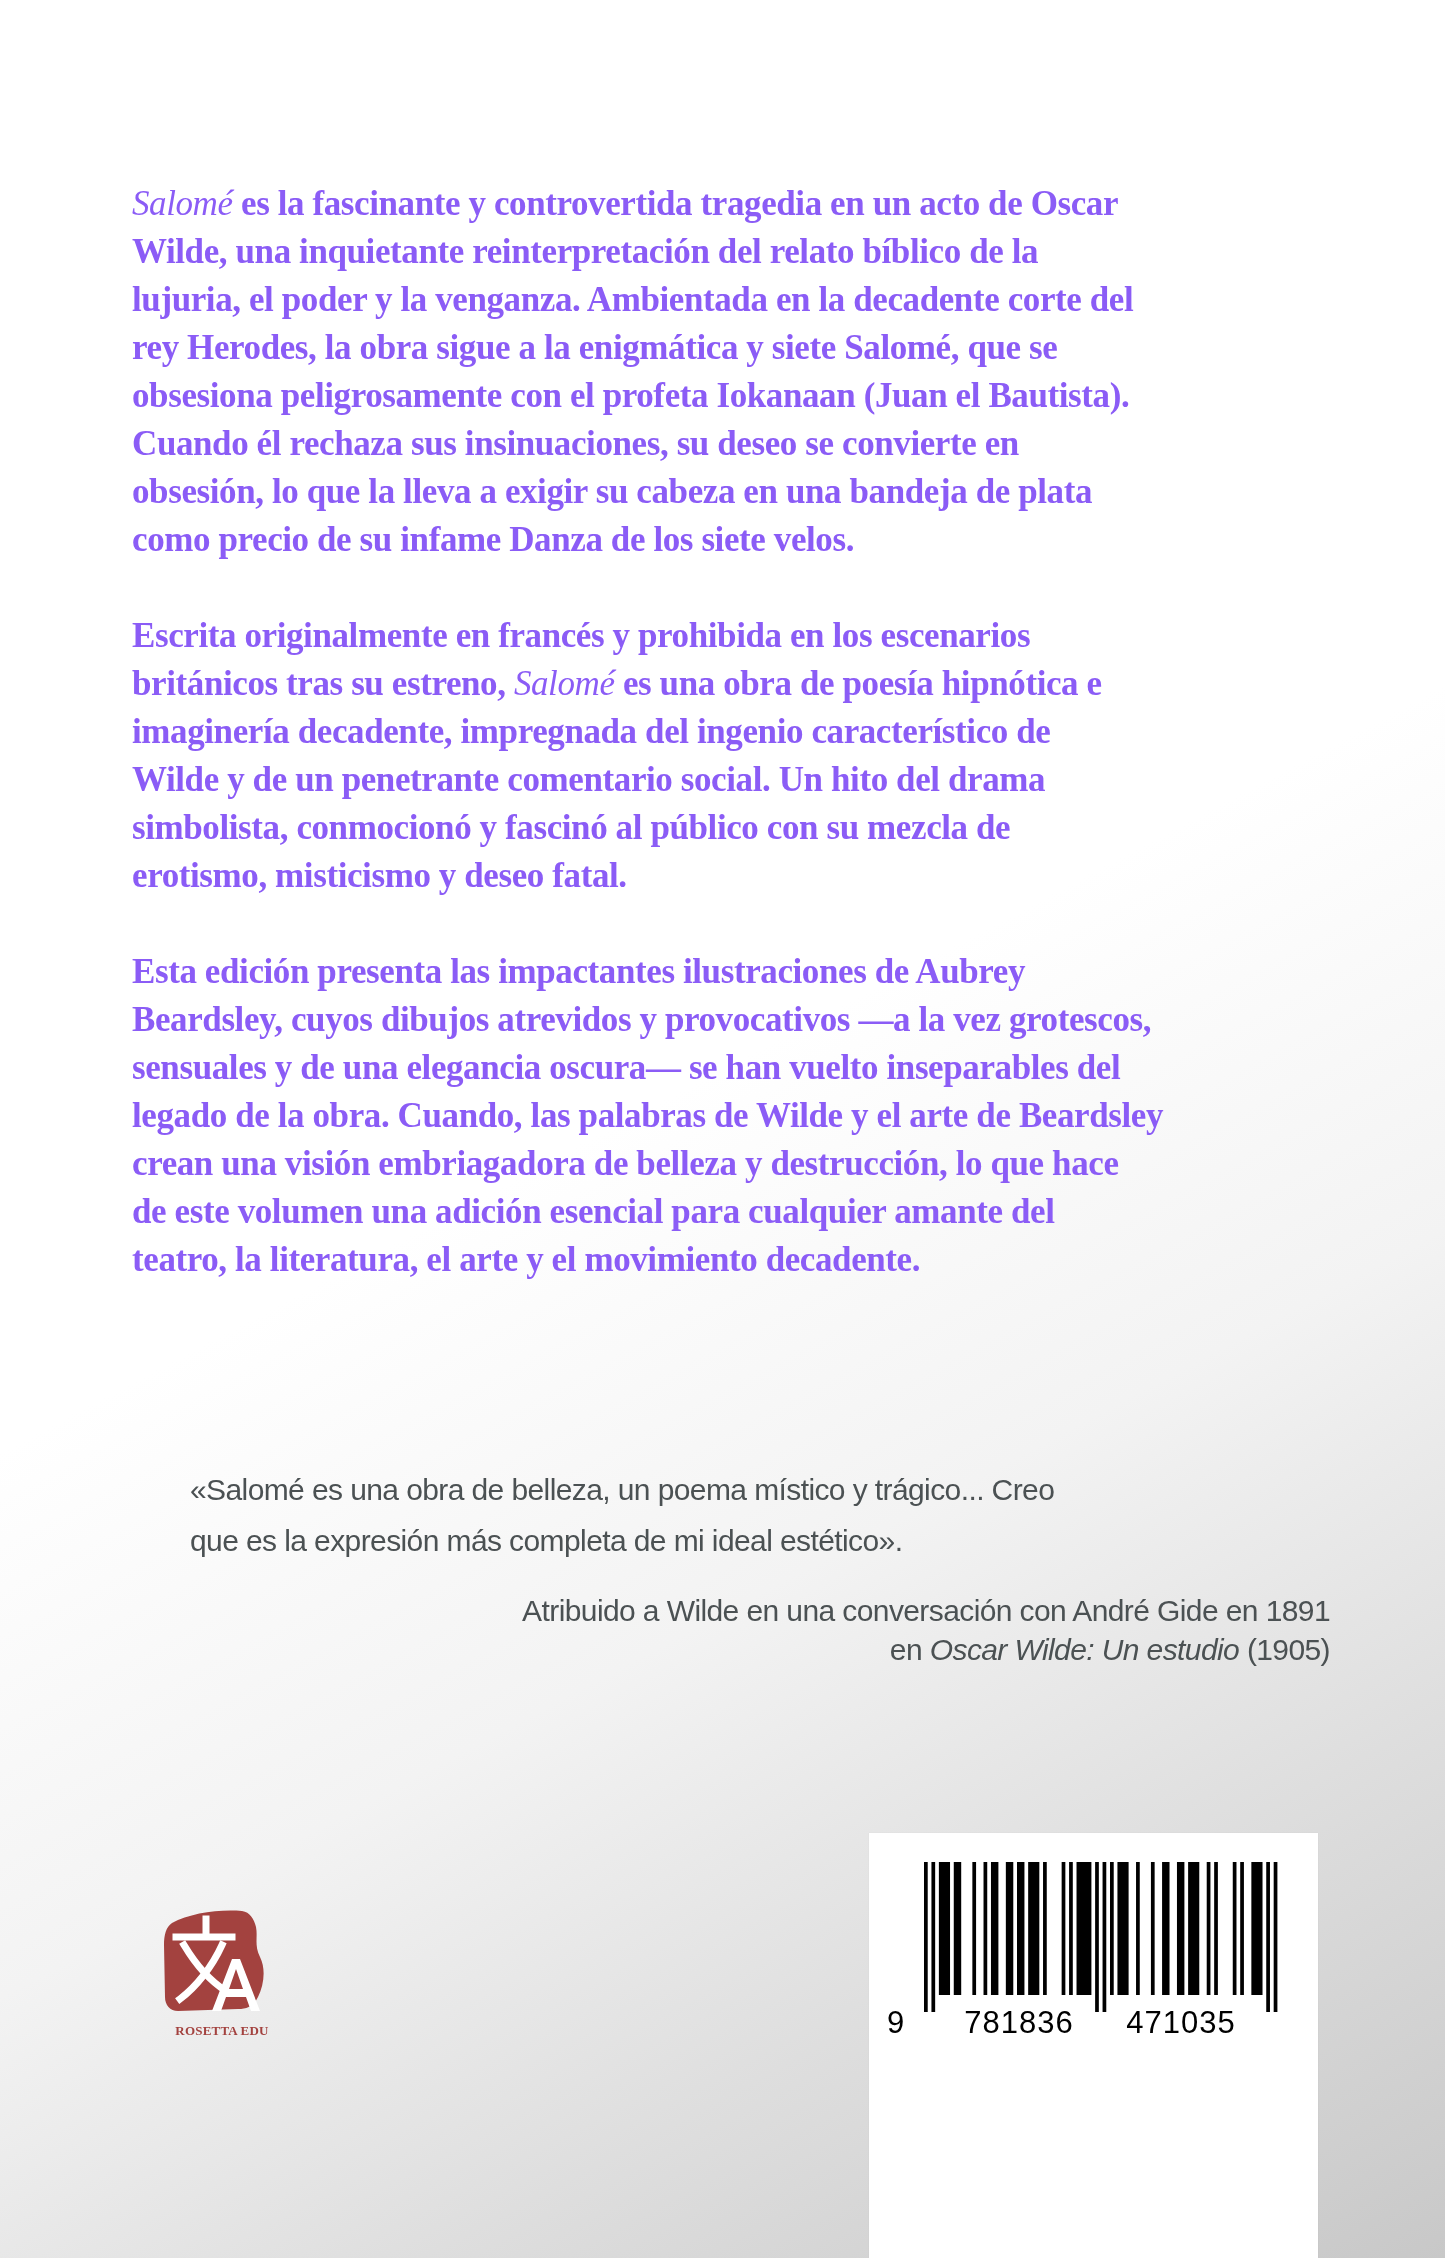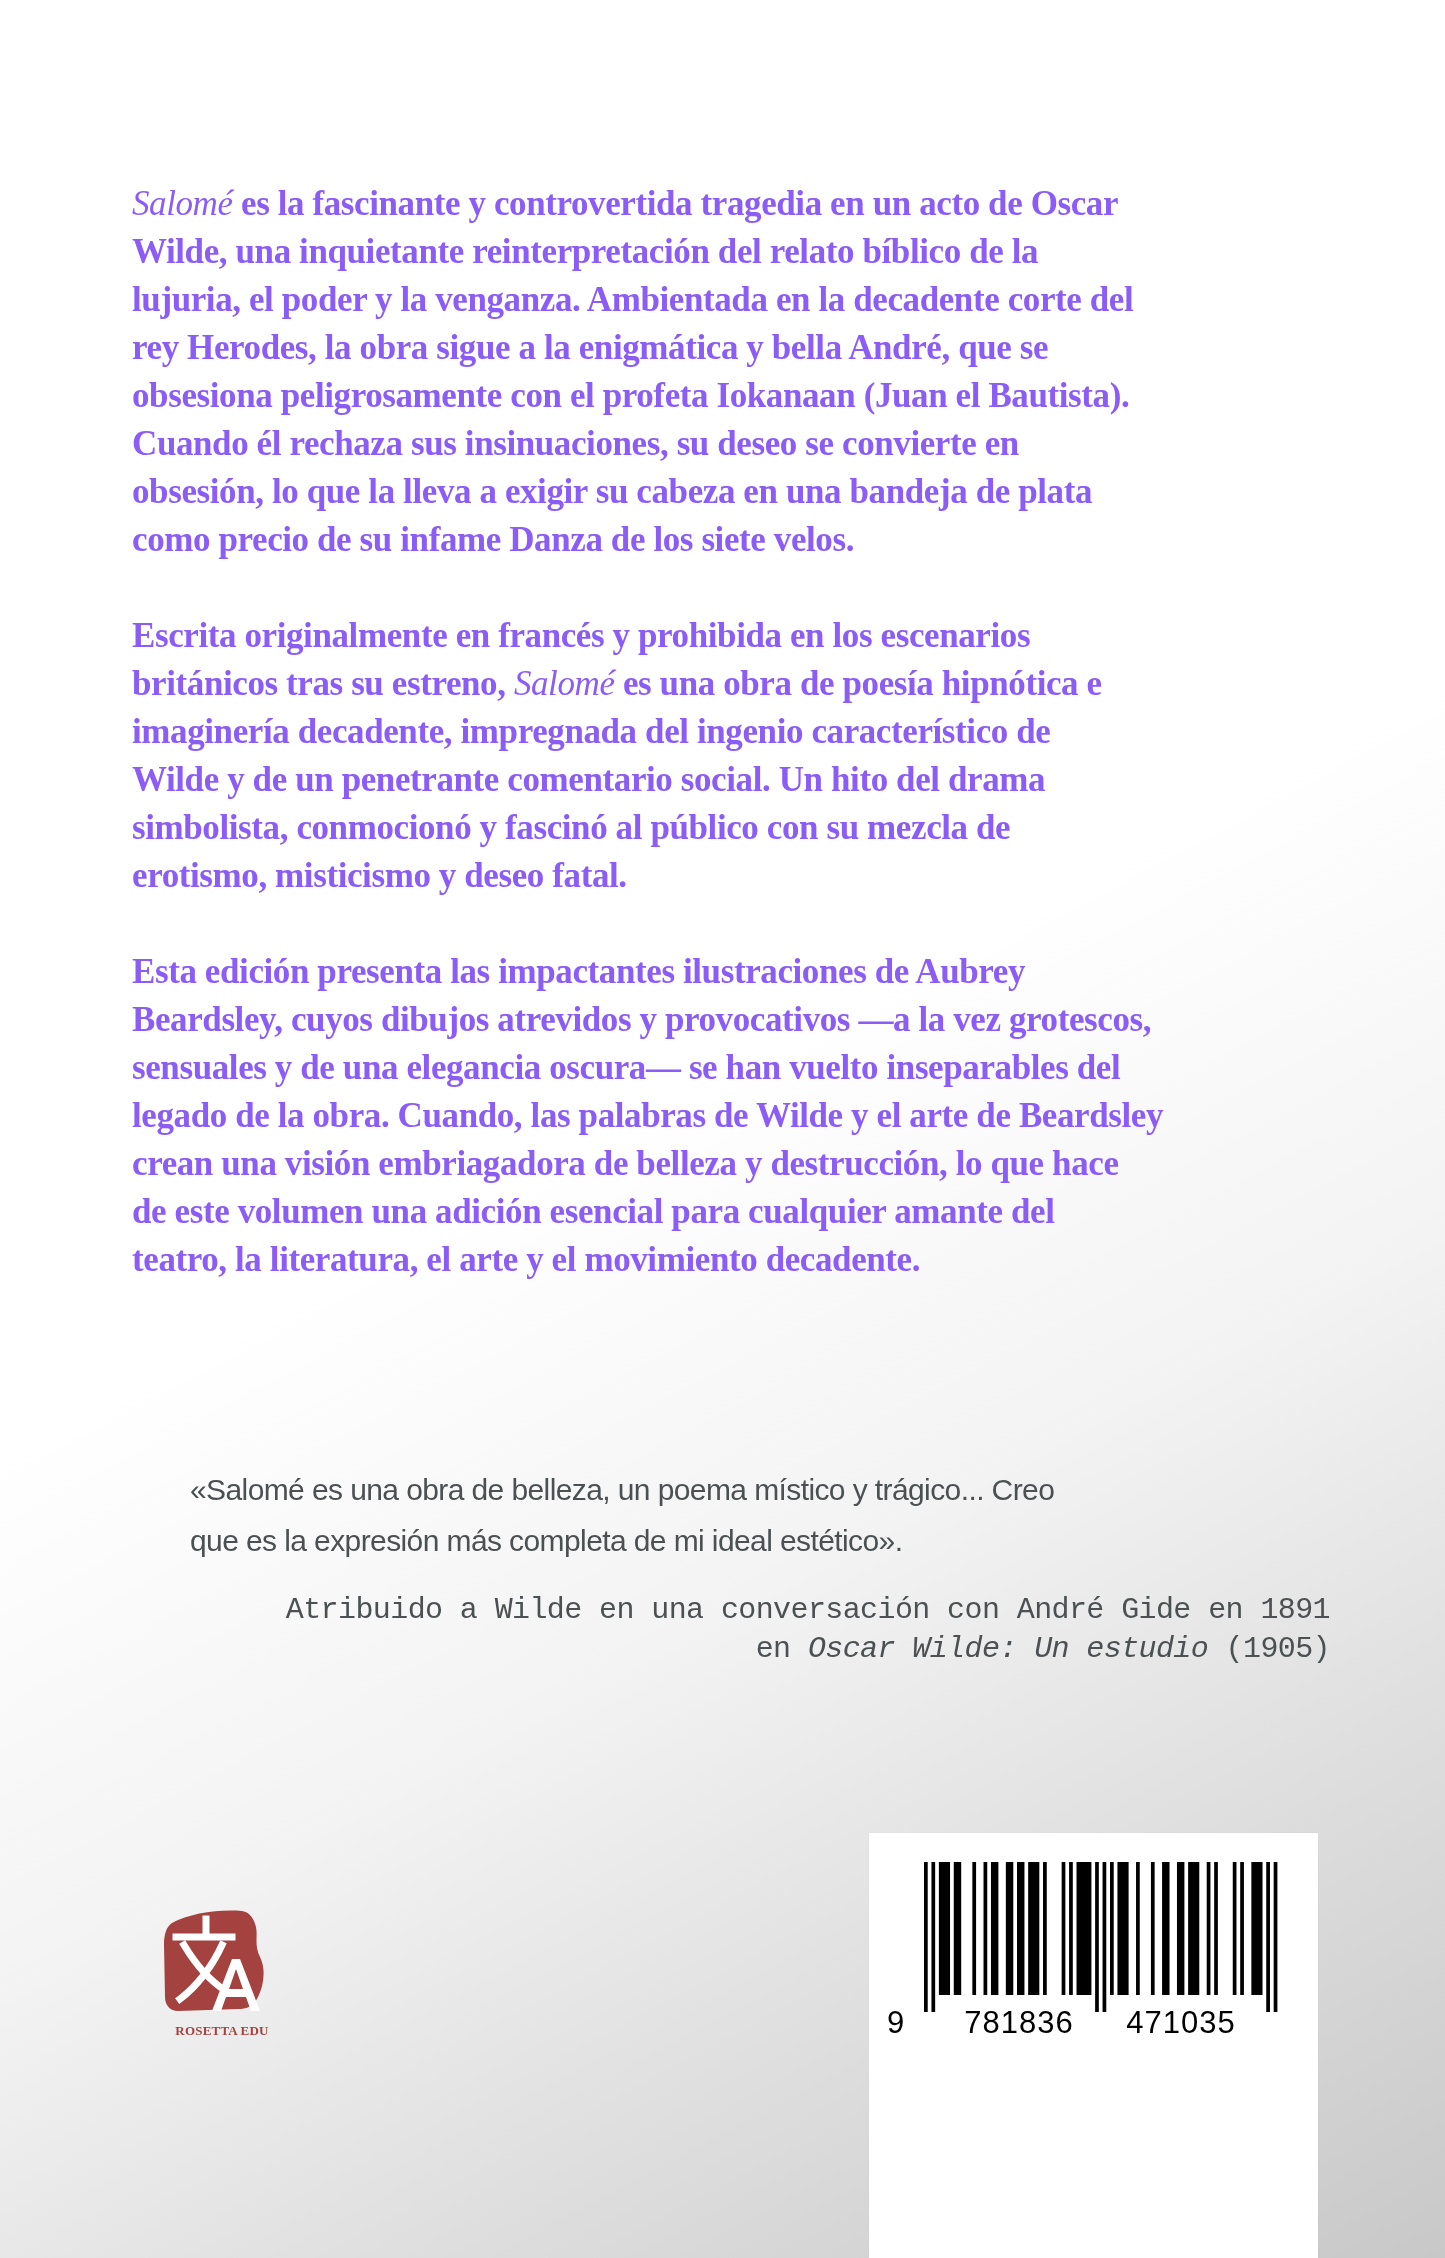--- a/index.html
+++ b/index.html
@@ -18,21 +18,21 @@
   .blurb em, .quote em { font-style:italic; font-weight:normal; }
   .blurb em { font-weight:normal; }
   .quote {
     position:absolute; left:190px; top:1458px; width:1140px;
     font-family:"Liberation Sans", "DejaVu Sans", sans-serif;
     font-size:30px; line-height:39px; color:#4b5153; letter-spacing:-0.6px;
   }
   .quote .line { display:block; white-space:nowrap;margin-top:12px; }
   .attribution {
     position:absolute; right:115px; top:1591px; width:1100px; text-align:right;
-    font-family:Liberation Mono, monospace;
+    font-family:Liberation Sans, sans-serif;
     font-size:30px; line-height:39px; color:#4b5153; letter-spacing:-0.6px;
   }
   .attribution .line { display:block; white-space:nowrap; }
   .logo {
     position:absolute; left:150px; top:1905px; width:120px; height:140px;
   }
   .logo svg { display:block; }
   .logo .label {
     position:absolute; left:12px; top:118px; width:120px; text-align:center;
     font-family:"Liberation Serif", "DejaVu Serif", serif; font-weight:bold;
@@ -45,21 +45,21 @@
   .barcode-box svg { position:absolute; left:0; top:0; }
 </style>
 </head>
 <body>
 
 <div class="blurb">
   <p class="para">
     <span class="line"><em>Salomé</em><span> es la fascinante y controvertida tragedia en un acto de Oscar</span></span>
     <span class="line">Wilde, una inquietante reinterpretación del relato bíblico de la</span>
     <span class="line">lujuria, el poder y la venganza. Ambientada en la decadente corte del</span>
-    <span class="line">rey Herodes, la obra sigue a la enigmática y bella André, que se</span>
+    <span class="line">rey Herodes, la obra sigue a la enigmática y siete Salomé, que se</span>
     <span class="line">obsesiona peligrosamente con el profeta Iokanaan (Juan el Bautista).</span>
     <span class="line">Cuando él rechaza sus insinuaciones, su deseo se convierte en</span>
     <span class="line">obsesión, lo que la lleva a exigir su cabeza en una bandeja de plata</span>
     <span class="line">como precio de su infame Danza de los siete velos.</span>
   </p>
   <p class="para">
     <span class="line">Escrita originalmente en francés y prohibida en los escenarios</span>
     <span class="line"><span>británicos tras su estreno, </span><em>Salomé</em><span> es una obra de poesía hipnótica e</span></span>
     <span class="line">imaginería decadente, impregnada del ingenio característico de</span>
     <span class="line">Wilde y de un penetrante comentario social. Un hito del drama</span>

